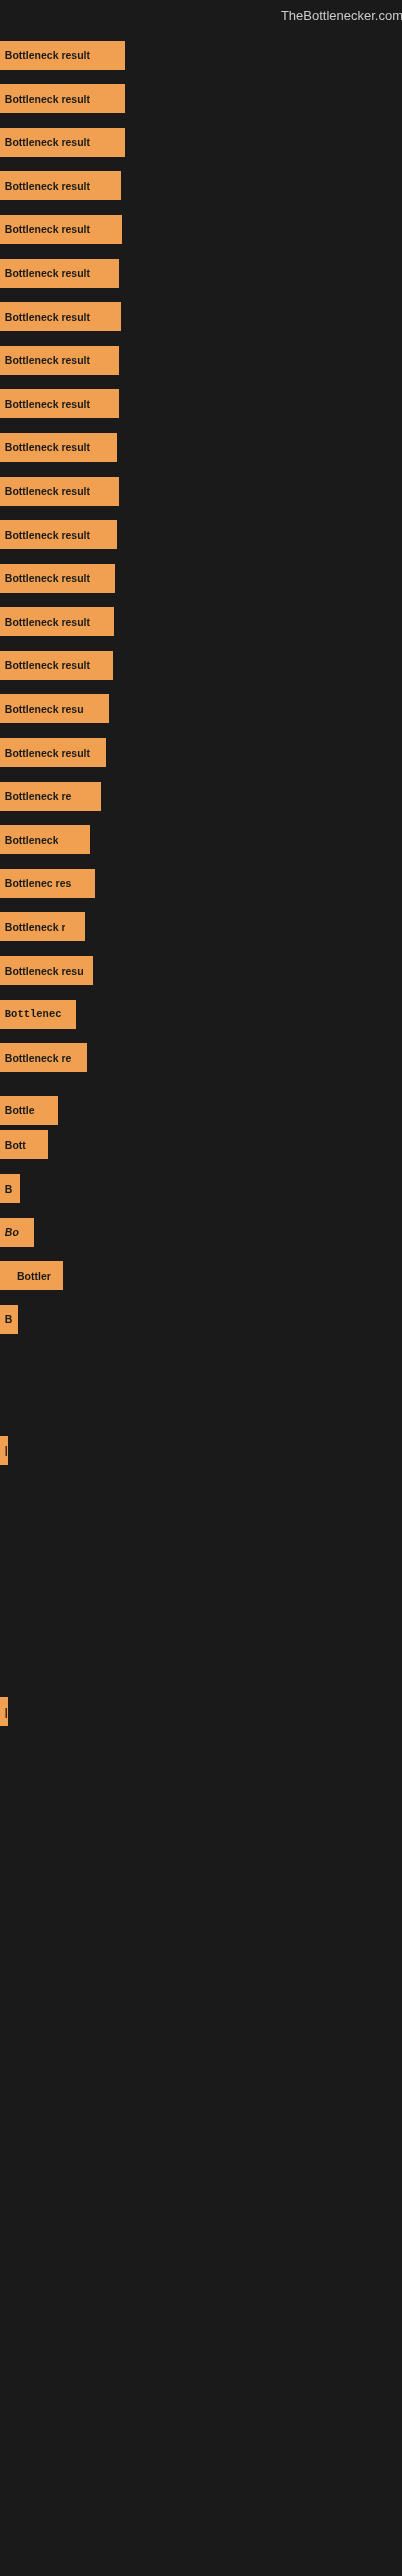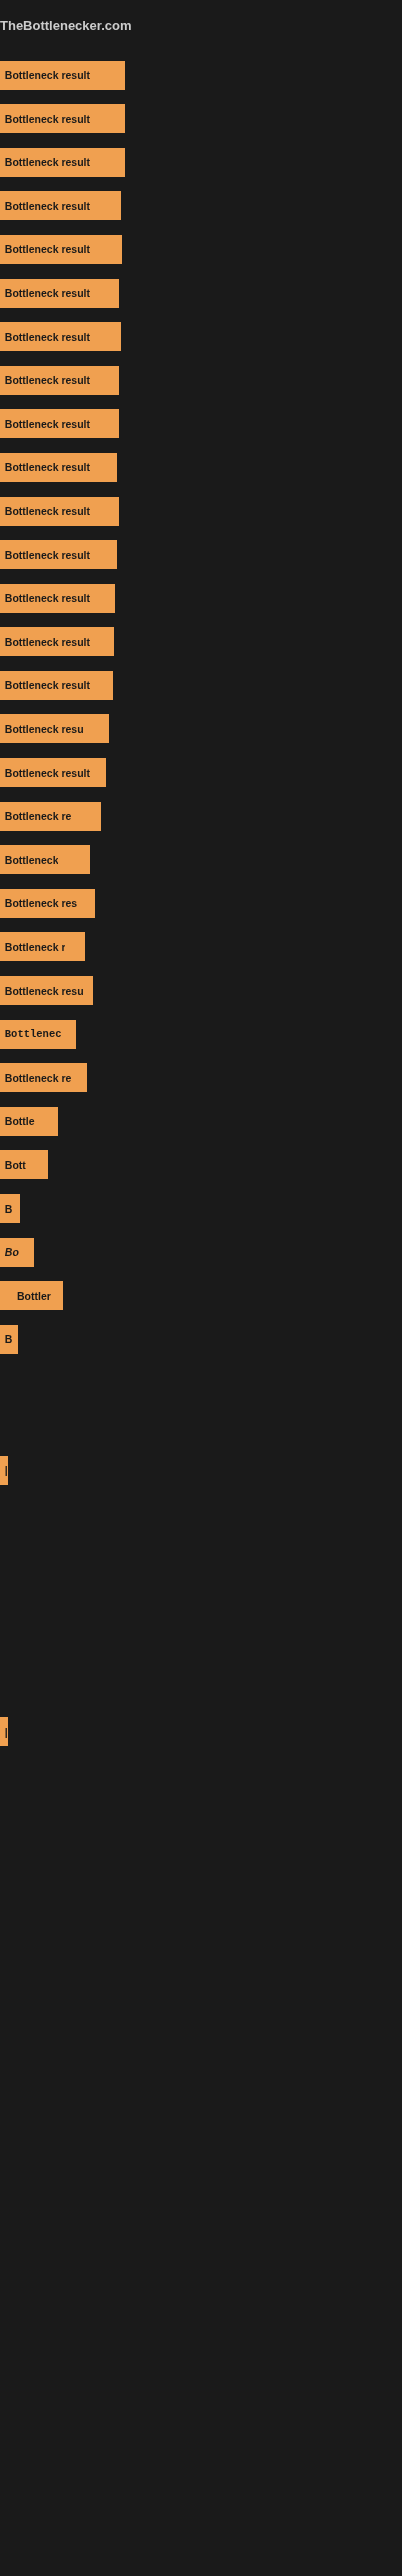--- a/index.html
+++ b/index.html
@@ -8,26 +8,25 @@
       box-sizing: border-box;
     }
     body {
       background-color: #1a1a1a;
       width: 403px;
       min-height: 2576px;
       font-family: Arial, sans-serif;
       position: relative;
     }
     .site-title {
-      text-align: left;
+      text-align: right;
       color: #cccccc;
       font-size: 13px;
-      padding: 18px 0;
+      padding: 8px 0;
       background-color: #1a1a1a;
-      font-weight: bold;
     }
     .bar-container {
       position: relative;
       height: 42px;
       display: flex;
       align-items: center;
       margin: 0 0 1.6px 0;
     }
     .bar {
       background-color: #f0a050;
@@ -147,21 +146,21 @@
         <span class="bar-label">Bottleneck re</span>
       </div>
     </div>
     <div class="bar-container">
       <div class="bar" style="width: 90px;">
         <span class="bar-label">Bottleneck</span>
       </div>
     </div>
     <div class="bar-container">
       <div class="bar" style="width: 95px;">
-        <span class="bar-label">Bottleneck res</span>
+        <span class="bar-label">Bottlenec res</span>
       </div>
     </div>
     <div class="bar-container">
       <div class="bar" style="width: 85px;">
         <span class="bar-label">Bottleneck r</span>
       </div>
     </div>
     <div class="bar-container">
       <div class="bar" style="width: 93px;">
         <span class="bar-label">Bottleneck resu</span>
@@ -171,21 +170,21 @@
       <div class="bar" style="width: 76px; font-family: Liberation Mono, monospace;">
         <span class="bar-label">Bottlenec</span>
       </div>
     </div>
     <div class="bar-container">
       <div class="bar" style="width: 87px;">
         <span class="bar-label">Bottleneck re</span>
       </div>
     </div>
     <div class="bar-container">
-      <div class="bar" style="width: 58px;">
+      <div class="bar" style="width: 58px; margin-top: 9px;">
         <span class="bar-label">Bottle</span>
       </div>
     </div>
     <div class="bar-container">
       <div class="bar" style="width: 48px;">
         <span class="bar-label">Bott</span>
       </div>
     </div>
     <div class="bar-container">
       <div class="bar" style="width: 20px;">

